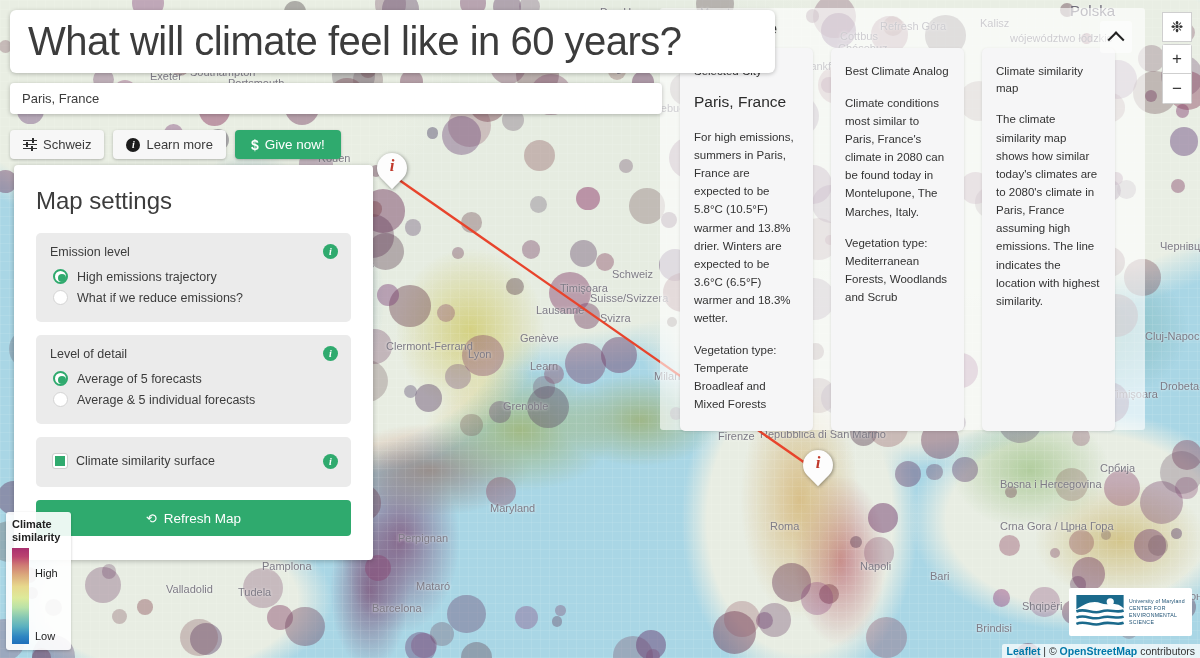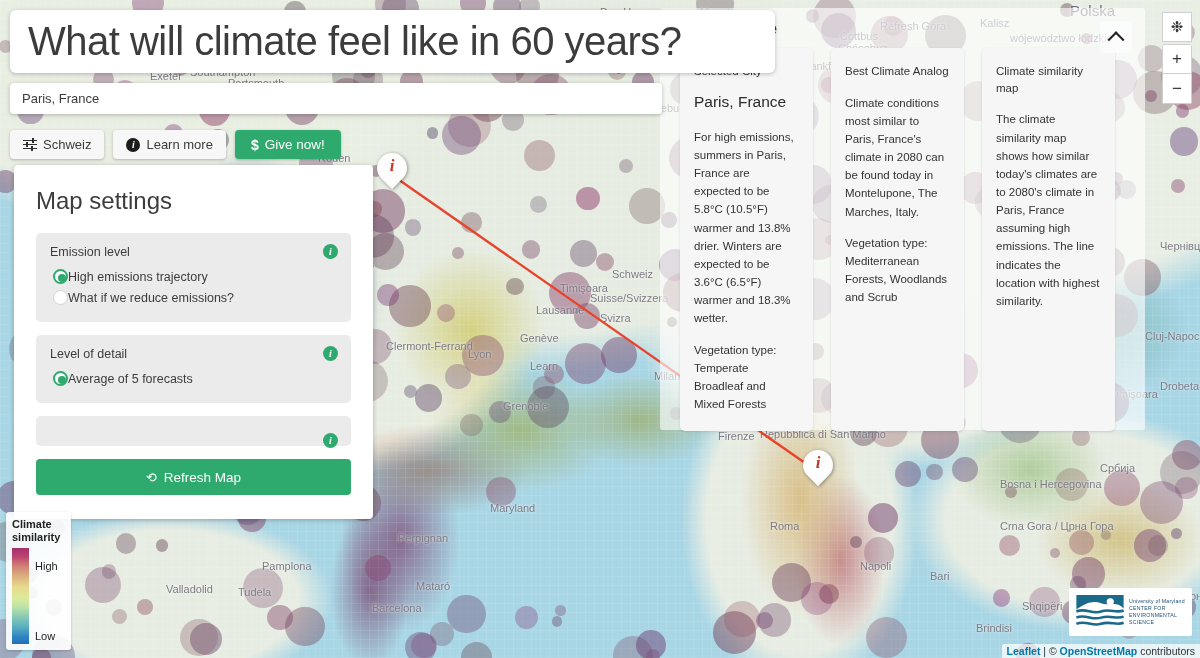--- a/index.html
+++ b/index.html
@@ -145,21 +145,21 @@
     padding: 22px 22px 24px 22px; z-index: 35;
   }
   .settings-panel h2 {
     font-size: 24px; font-weight: 400; color: #3c3c3c; margin-bottom: 18px;
   }
   .group {
     background: #ebebeb; border-radius: 5px; padding: 12px 14px 14px 14px;
     margin-bottom: 13px; position: relative;
   }
   .group-title { font-size: 12.5px; color: #3c3c3c; margin-bottom: 7px; }
-  .opt { display: flex; align-items: center; padding: 3px 0 3px 3px; cursor: pointer; }
+  .opt { display: flex; align-items: center; gap: 9px; padding: 3px 0 3px 3px; cursor: pointer; }
   .opt-label { font-size: 12.5px; color: #3c3c3c; }
   .radio {
     width: 15px; height: 15px; border-radius: 50%; background: #fff;
     border: 1px solid #d4d4d4; flex: 0 0 auto; position: relative;
   }
   .radio.on { border: 2px solid #2faa6e; }
   .radio.on::after {
     content:""; position:absolute; left:2.5px; top:2.5px; width:8px; height:8px;
     border-radius:50%; background:#2faa6e;
   }
@@ -226,21 +226,21 @@
     width: 17px; height: 96px;
     background: linear-gradient(to bottom,
       #a82f6e 0%, #bb4370 9%,
       #cf7b74 18%, #dba97c 28%,
       #e7d88c 40%, #ddea9a 52%,
       #b9e2a8 62%, #86c8b4 72%,
       #5ab0c0 82%, #2f86c2 92%, #1f6fbb 100%);
   }
   .legend-ticks { position: relative; flex: 1; }
   .legend-ticks span { position: absolute; left: 6px; font-size: 11px; color: #222; }
-  .legend-ticks span.hi { top: 12px; }
+  .legend-ticks span.hi { top: 19px; }
   .legend-ticks span.lo { bottom: 2px; }
 
   
   .map-ctrl { position: absolute; right: 8px; z-index: 36; }
   .ctrl-btn {
     width: 30px; height: 30px; background: #fff; border: 1px solid #cfcfcf;
     display:flex; align-items:center; justify-content:center; cursor: pointer;
     font-size: 17px; color: #333; font-family: "Liberation Sans", sans-serif;
   }
   .locate { top: 12px; border-radius: 3px; }
@@ -690,24 +690,32 @@
       </div>
     </div>
 
     <div class="group">
       <div class="group-title">Level of detail</div>
       <div class="info-dot">i</div>
       <div class="opt">
         <span class="radio on"></span>
         <span class="opt-label">Average of 5 forecasts</span>
       </div>
+      <div class="opt">
+        <span class="radio"></span>
+        <span class="opt-label">Average &amp; 5 individual forecasts</span>
+      </div>
     </div>
 
     <div class="group single">
       <div class="info-dot">i</div>
+      <div class="opt">
+        <span class="checkbox"></span>
+        <span class="opt-label">Climate similarity surface</span>
+      </div>
     </div>
 
     <button class="refresh-btn">
       <span class="ico-refresh">⟳</span>
       <span>Refresh Map</span>
     </button>
   </div>
 
   <div class="info-panel">
     <div class="info-panel-title">Paris, France</div>

